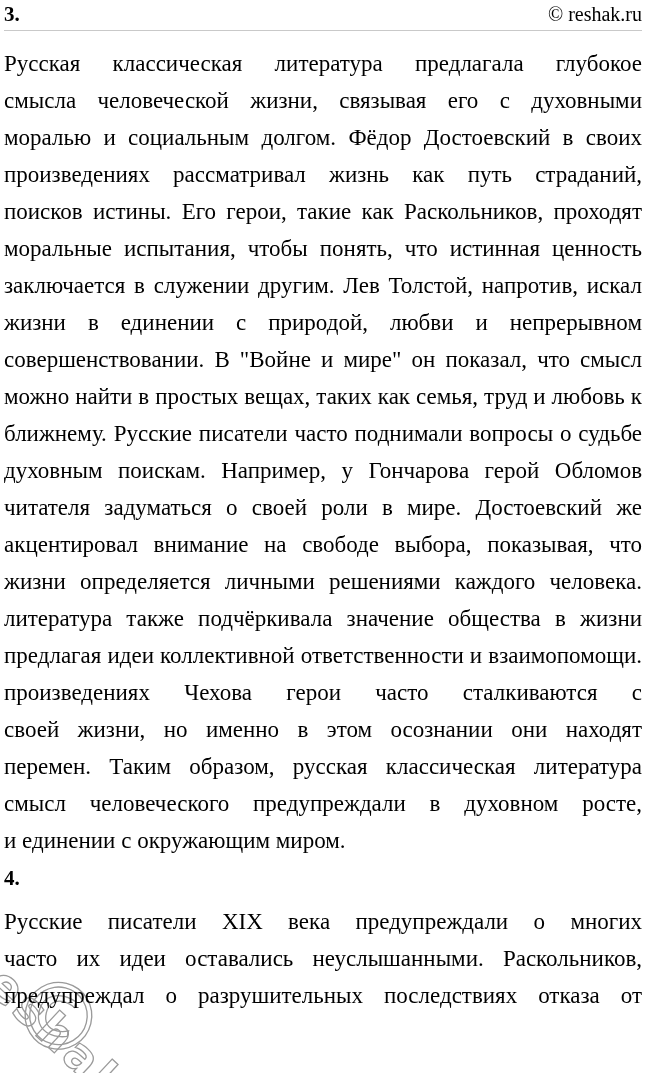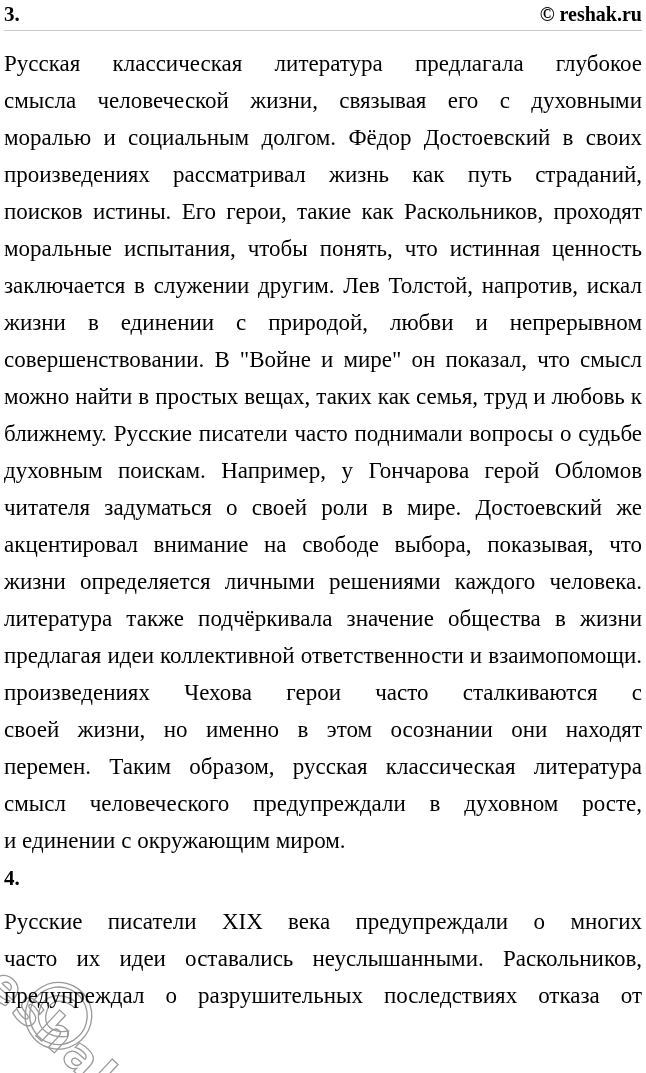--- a/index.html
+++ b/index.html
@@ -28,21 +28,20 @@
     padding-top: 2px;
     height: 28px;
     font-size: 21px;
     line-height: 24px;
   }
   .section-num {
     font-weight: bold;
   }
   .copyright {
     font-size: 20px;
-    font-weight: bold;
   }
   .divider {
     border: 0;
     border-top: 1px solid #c9c9c9;
     margin: 0;
   }
   .para {
     margin-top: 14px;
     font-size: 23px;
   }

